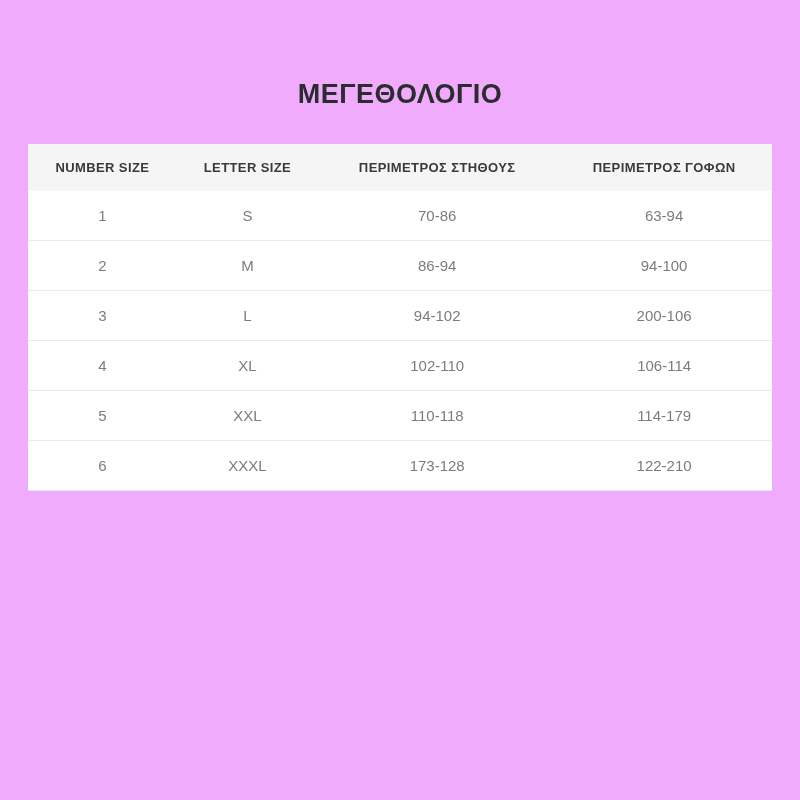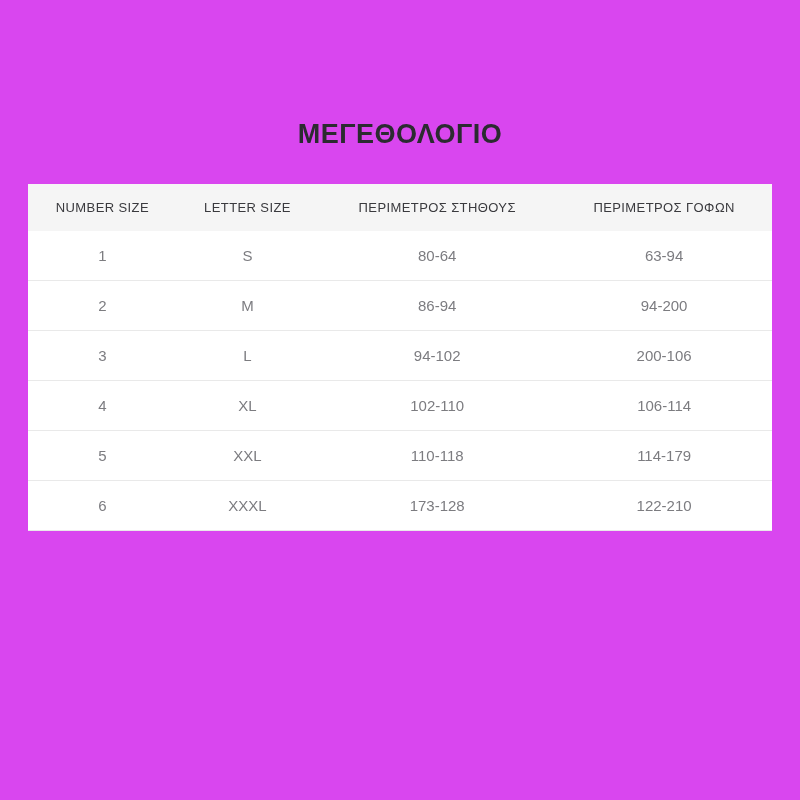--- a/index.html
+++ b/index.html
@@ -4,23 +4,23 @@
 <style>
   html, body {
     margin: 0;
     padding: 0;
     background: #ffffff;
     font-family: "Liberation Sans", sans-serif;
   }
   .page {
     width: 800px;
     height: 800px;
-    background: #d946ef;
+    background: #f0abfc;
     box-sizing: border-box;
-    padding-top: 119px;
+    padding-top: 79px;
     overflow: hidden;
   }
   .title {
     margin: 0 0 34px 0;
     text-align: center;
     font-size: 27px;
     font-weight: 700;
     letter-spacing: 0.5px;
     color: #2b2b30;
   }
@@ -32,21 +32,21 @@
   }
   .size-table col.c1 { width: 20%; }
   .size-table col.c2 { width: 19%; }
   .size-table col.c3 { width: 32%; }
   .size-table col.c4 { width: 29%; }
   .size-table thead th {
     background: #f5f5f5;
     height: 47px;
     padding: 0 6px;
     font-size: 13px;
-    font-weight: 400;
+    font-weight: 700;
     letter-spacing: 0.4px;
     color: #3a3a3e;
     text-align: center;
     text-transform: uppercase;
     vertical-align: middle;
   }
   .size-table tbody td {
     height: 49px;
     padding: 0 6px;
     border-bottom: 1px solid #e9e9e9;
@@ -77,28 +77,28 @@
         <th>NUMBER SIZE</th>
         <th>LETTER SIZE</th>
         <th>ΠΕΡΙΜΕΤΡΟΣ ΣΤΗΘΟΥΣ</th>
         <th>ΠΕΡΙΜΕΤΡΟΣ ΓΟΦΩΝ</th>
       </tr>
     </thead>
     <tbody>
       <tr>
         <td>1</td>
         <td>S</td>
-        <td>80-64</td>
+        <td>70-86</td>
         <td>63-94</td>
       </tr>
       <tr>
         <td>2</td>
         <td>M</td>
         <td>86-94</td>
-        <td>94-200</td>
+        <td>94-100</td>
       </tr>
       <tr>
         <td>3</td>
         <td>L</td>
         <td>94-102</td>
         <td>200-106</td>
       </tr>
       <tr>
         <td>4</td>
         <td>XL</td>

